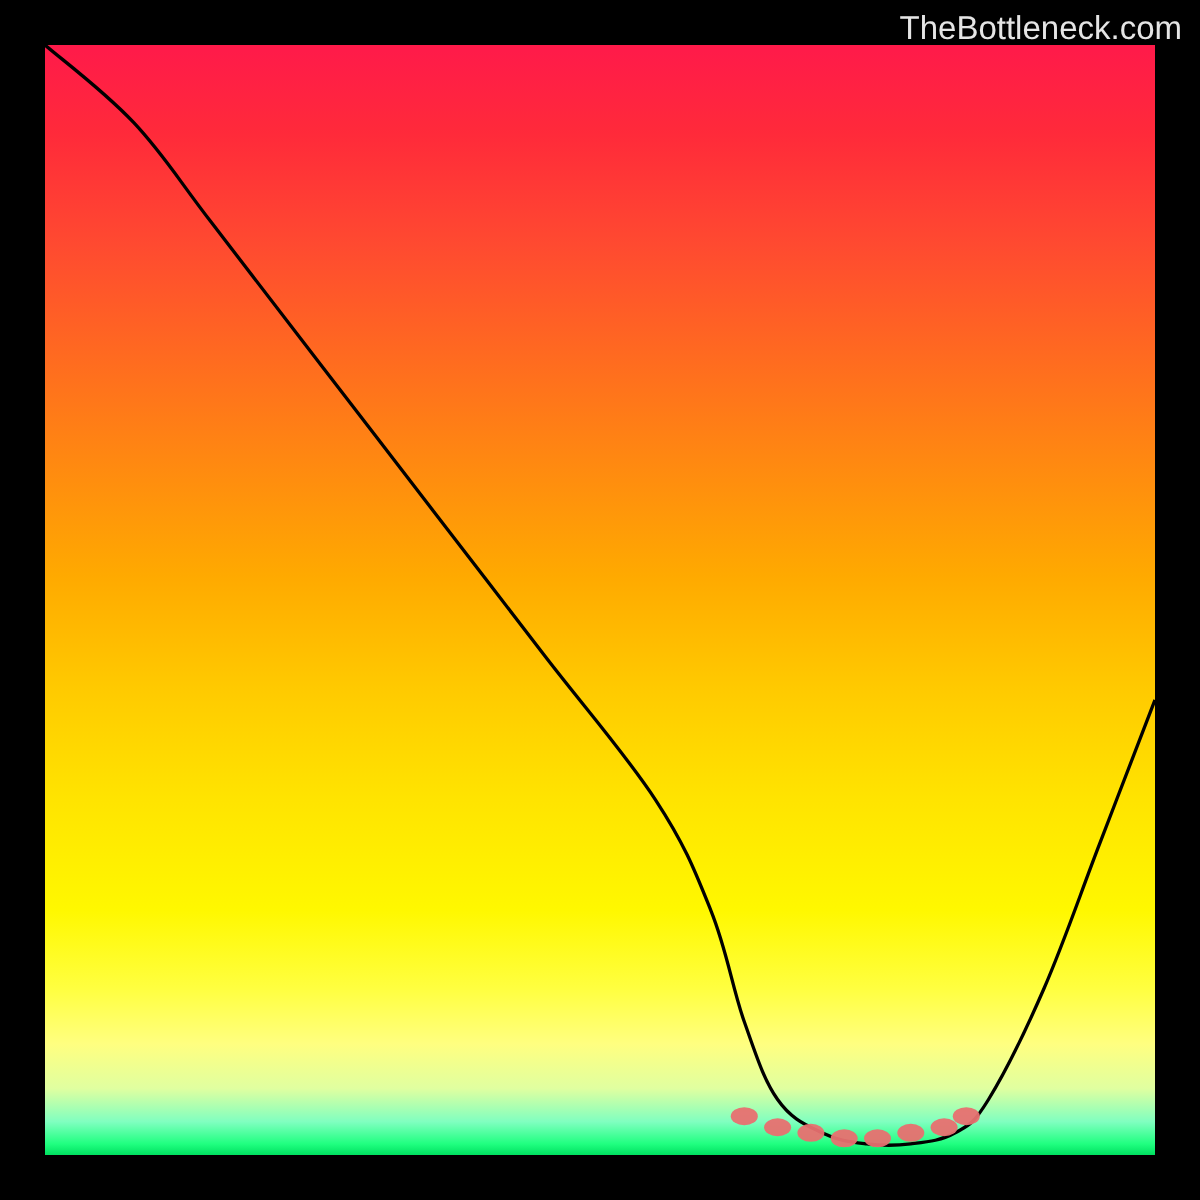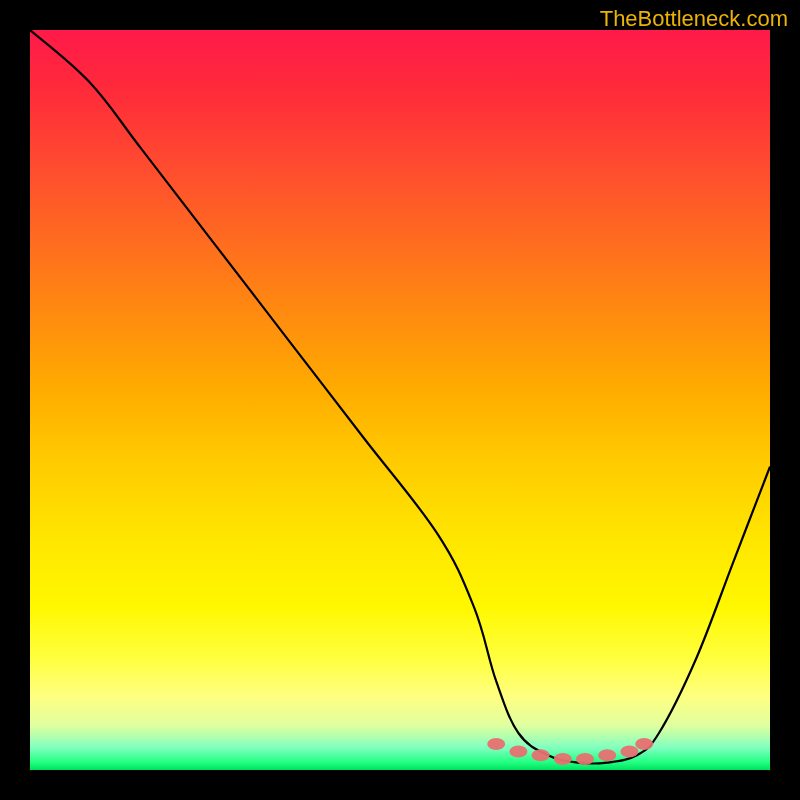--- a/index.html
+++ b/index.html
@@ -8,21 +8,21 @@
     height: 800px;
     background: #000;
     position: relative;
     overflow: hidden;
     font-family: Arial, sans-serif;
   }
   .attribution {
     position: absolute;
     top: 6px;
     right: 12px;
-    color: #eab308;
+    color: #e5e5e5;
     font-size: 22px;
     font-weight: 500;
     z-index: 10;
   }
   .plot-area {
     position: absolute;
     left: 30px;
     top: 30px;
     width: 740px;
     height: 740px;

